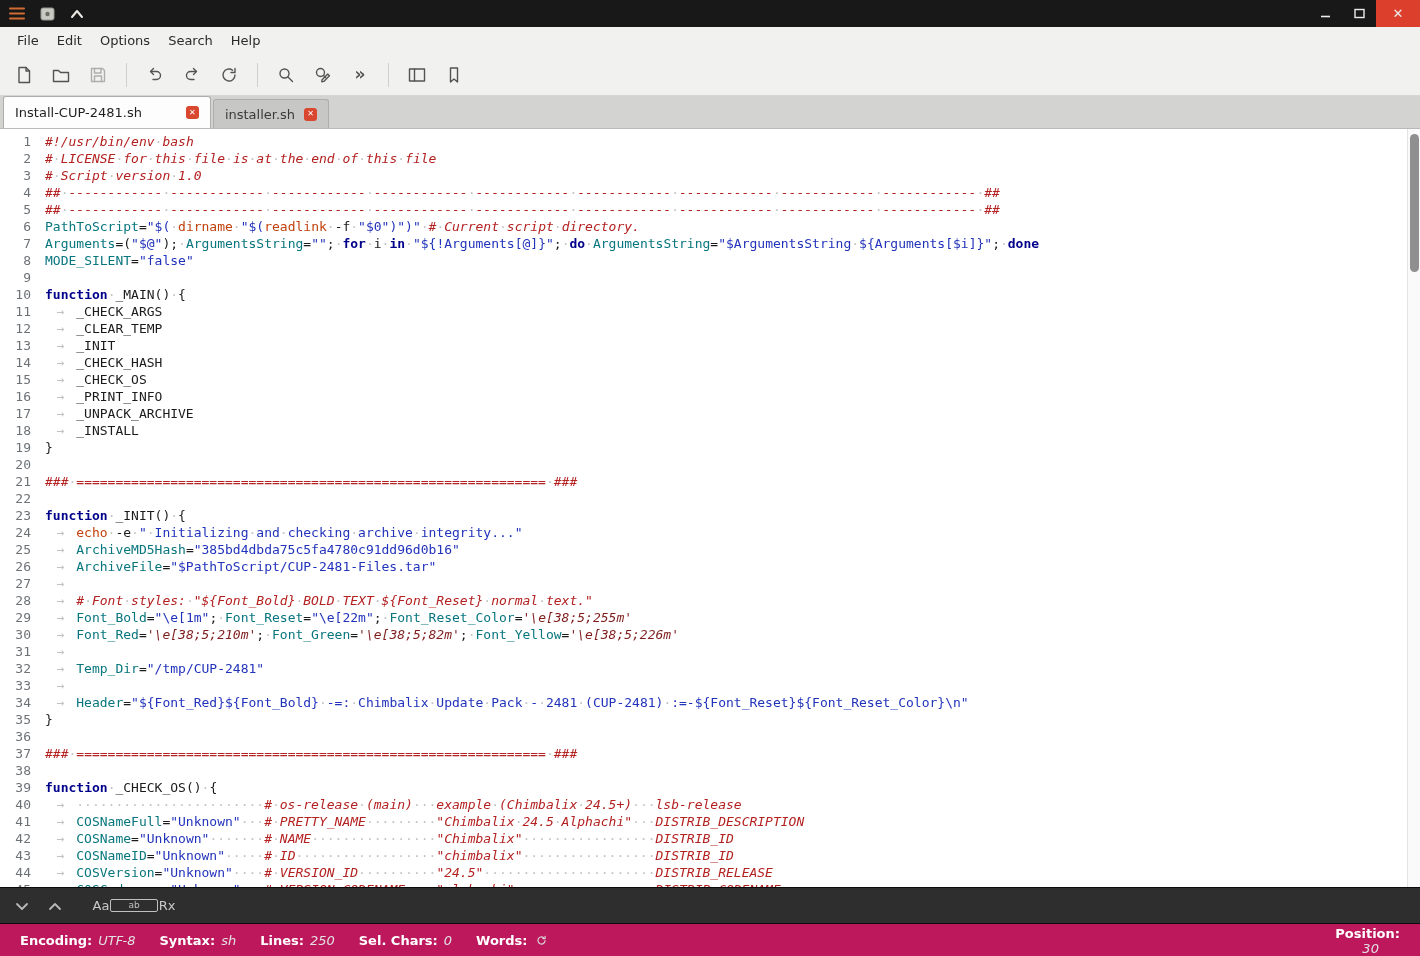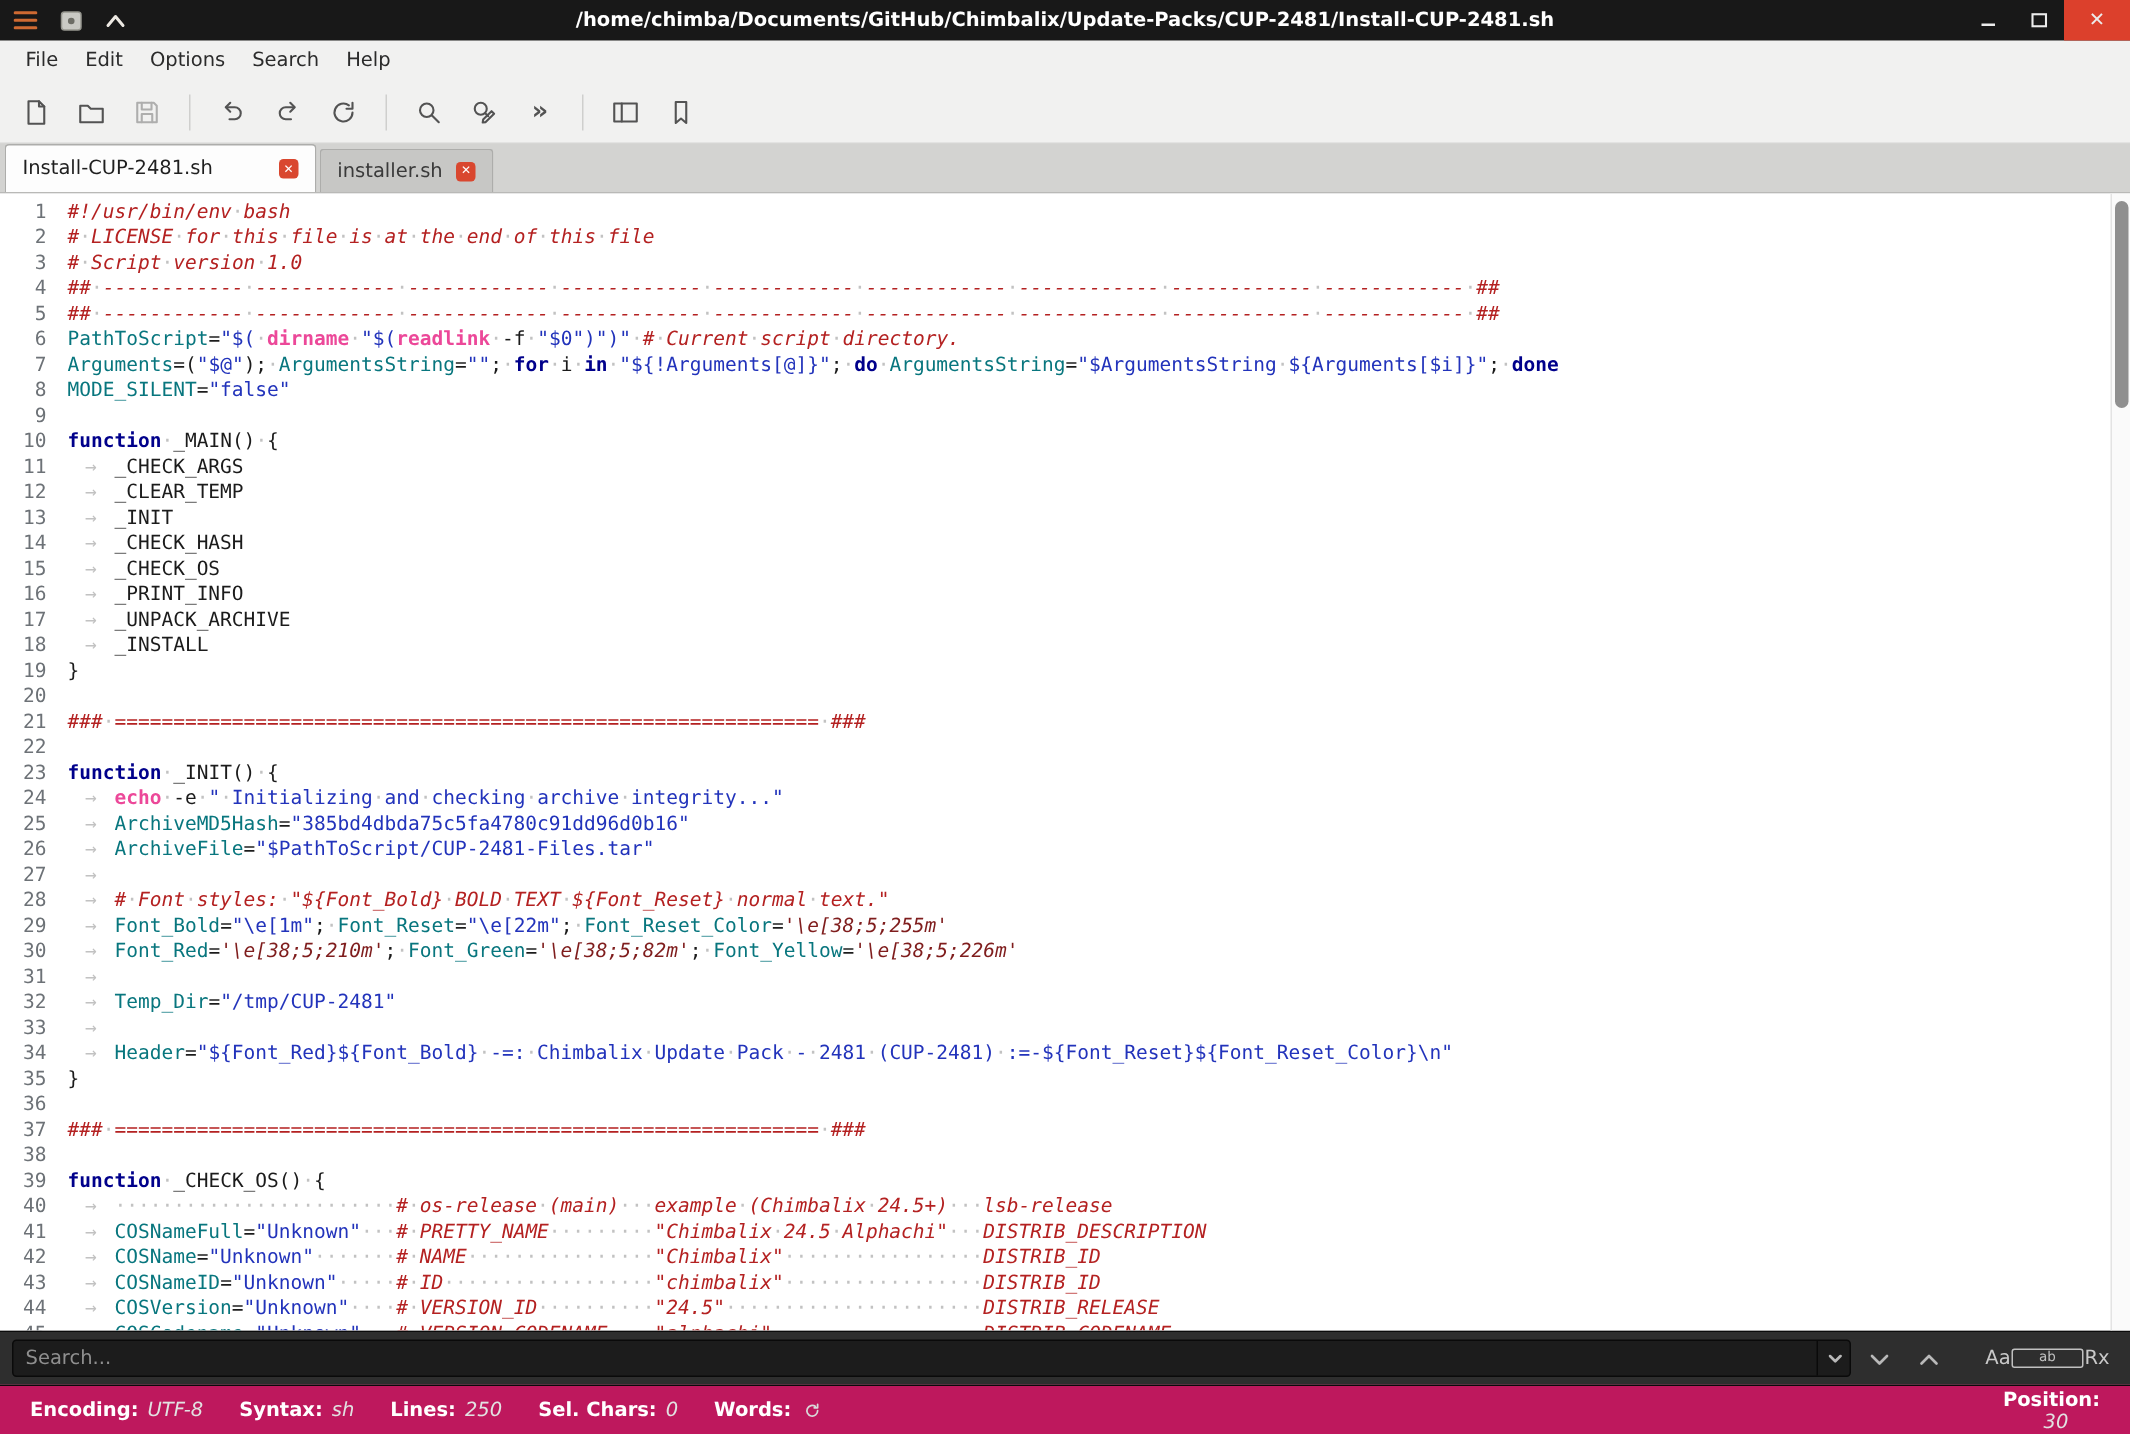--- a/index.html
+++ b/index.html
@@ -35,21 +35,21 @@
 
   
   .editor{position:relative;height:758px;flex:0 0 758px;background:#ffffff;display:flex;overflow:hidden;}
   .gutter{flex:0 0 37px;box-sizing:border-box;padding:4px 6px 0 0;text-align:right;color:#6d7277;font-family:"DejaVu Sans Mono",monospace;font-size:13px;line-height:17px;}
   .ln{height:17px;}
   .code{flex:1;padding:4px 0 0 8px;font-family:"DejaVu Sans Mono",monospace;font-size:13px;line-height:17px;color:#1b1b1b;white-space:pre;overflow:hidden;}
   .code-line{min-height:17px;height:17px;}
   .pln{color:#1b1b1b;}
   .com{color:#b42121;font-style:italic;}
   .kw{color:#00008b;font-weight:bold;}
-  .bi{color:#ec4899;font-weight:bold;}
+  .bi{color:#c2410c;font-weight:normal;}
   .str{color:#2233bb;}
   .sstr{color:#7f1d1d;font-style:italic;}
   .var{color:#08767e;}
   .ws{color:#c2c2c2;}
   .wtab{display:inline-block;width:4ch;text-align:center;}
   .vscroll{position:absolute;top:0;right:0;width:13px;height:100%;background:#fafafa;border-left:1px solid #e3e3e3;box-sizing:border-box;}
   .vthumb{position:absolute;top:5px;left:2px;width:9px;height:138px;background:#8f8f8f;border-radius:5px;}
 
   
   .searchbar{height:36px;flex:0 0 36px;background:#2e2e2e;display:flex;align-items:center;padding:0 8px;gap:5px;border-top:1px solid #0b0b0b;box-sizing:border-box;}
@@ -90,21 +90,20 @@
             <rect x="1" y="1" width="13" height="12" rx="2" fill="#c9c9c4" stroke="#96968f"></rect>
             <circle cx="7.5" cy="7" r="2.2" fill="#6d6d66"></circle>
           </svg>
       </span>
       <span class="tb-ic">
         <svg width="16" height="14" viewBox="0 0 16 14">
             <path d="M3 10L8 4L13 10" fill="none" stroke="#ece8e2" stroke-width="2" stroke-linecap="round" stroke-linejoin="round"></path>
           </svg>
       </span>
     </div>
-    <div class="title">/home/chimba/Documents/GitHub/Chimbalix/Update-Packs/CUP-2481/Install-CUP-2481.sh</div>
     <div class="win-controls">
       <div class="win-btn">
         <svg width="11" height="11" viewBox="0 0 11 11">
             <path d="M1 8.5H10" stroke="#ececec" stroke-width="1.6" fill="none"></path>
           </svg>
       </div>
       <div class="win-btn">
         <svg width="11" height="11" viewBox="0 0 11 11">
             <rect x="1" y="1.5" width="9" height="8" fill="none" stroke="#ececec" stroke-width="1.4"></rect>
           </svg>
@@ -251,28 +250,20 @@
         <div class="ln">44</div>
         <div class="ln">45</div>
       </div>
     <div class="code"><div class="code-line"><span class="com">#!/usr/bin/env</span><span class="ws">·</span><span class="com">bash</span></div><div class="code-line"><span class="com">#</span><span class="ws">·</span><span class="com">LICENSE</span><span class="ws">·</span><span class="com">for</span><span class="ws">·</span><span class="com">this</span><span class="ws">·</span><span class="com">file</span><span class="ws">·</span><span class="com">is</span><span class="ws">·</span><span class="com">at</span><span class="ws">·</span><span class="com">the</span><span class="ws">·</span><span class="com">end</span><span class="ws">·</span><span class="com">of</span><span class="ws">·</span><span class="com">this</span><span class="ws">·</span><span class="com">file</span></div><div class="code-line"><span class="com">#</span><span class="ws">·</span><span class="com">Script</span><span class="ws">·</span><span class="com">version</span><span class="ws">·</span><span class="com">1.0</span></div><div class="code-line"><span class="com">##</span><span class="ws">·</span><span class="com">------------</span><span class="ws">·</span><span class="com">------------</span><span class="ws">·</span><span class="com">------------</span><span class="ws">·</span><span class="com">------------</span><span class="ws">·</span><span class="com">------------</span><span class="ws">·</span><span class="com">------------</span><span class="ws">·</span><span class="com">------------</span><span class="ws">·</span><span class="com">------------</span><span class="ws">·</span><span class="com">------------</span><span class="ws">·</span><span class="com">##</span></div><div class="code-line"><span class="com">##</span><span class="ws">·</span><span class="com">------------</span><span class="ws">·</span><span class="com">------------</span><span class="ws">·</span><span class="com">------------</span><span class="ws">·</span><span class="com">------------</span><span class="ws">·</span><span class="com">------------</span><span class="ws">·</span><span class="com">------------</span><span class="ws">·</span><span class="com">------------</span><span class="ws">·</span><span class="com">------------</span><span class="ws">·</span><span class="com">------------</span><span class="ws">·</span><span class="com">##</span></div><div class="code-line"><span class="var">PathToScript</span><span class="pln">=</span><span class="str">"$(</span><span class="ws">·</span><span class="bi">dirname</span><span class="ws">·</span><span class="str">"$(</span><span class="bi">readlink</span><span class="ws">·</span><span class="pln">-f</span><span class="ws">·</span><span class="str">"$0")")"</span><span class="ws">·</span><span class="com">#</span><span class="ws">·</span><span class="com">Current</span><span class="ws">·</span><span class="com">script</span><span class="ws">·</span><span class="com">directory.</span></div><div class="code-line"><span class="var">Arguments</span><span class="pln">=(</span><span class="str">"$@"</span><span class="pln">);</span><span class="ws">·</span><span class="var">ArgumentsString</span><span class="pln">=</span><span class="str">""</span><span class="pln">;</span><span class="ws">·</span><span class="kw">for</span><span class="ws">·</span><span class="pln">i</span><span class="ws">·</span><span class="kw">in</span><span class="ws">·</span><span class="str">"${!Arguments[@]}"</span><span class="pln">;</span><span class="ws">·</span><span class="kw">do</span><span class="ws">·</span><span class="var">ArgumentsString</span><span class="pln">=</span><span class="str">"$ArgumentsString</span><span class="ws">·</span><span class="str">${Arguments[$i]}"</span><span class="pln">;</span><span class="ws">·</span><span class="kw">done</span></div><div class="code-line"><span class="var">MODE_SILENT</span><span class="pln">=</span><span class="str">"false"</span></div><div class="code-line"></div><div class="code-line"><span class="kw">function</span><span class="ws">·</span><span class="pln">_MAIN()</span><span class="ws">·</span><span class="pln">{</span></div><div class="code-line"><span class="ws wtab">→</span><span class="pln">_CHECK_ARGS</span></div><div class="code-line"><span class="ws wtab">→</span><span class="pln">_CLEAR_TEMP</span></div><div class="code-line"><span class="ws wtab">→</span><span class="pln">_INIT</span></div><div class="code-line"><span class="ws wtab">→</span><span class="pln">_CHECK_HASH</span></div><div class="code-line"><span class="ws wtab">→</span><span class="pln">_CHECK_OS</span></div><div class="code-line"><span class="ws wtab">→</span><span class="pln">_PRINT_INFO</span></div><div class="code-line"><span class="ws wtab">→</span><span class="pln">_UNPACK_ARCHIVE</span></div><div class="code-line"><span class="ws wtab">→</span><span class="pln">_INSTALL</span></div><div class="code-line"><span class="pln">}</span></div><div class="code-line"></div><div class="code-line"><span class="com">###</span><span class="ws">·</span><span class="com">============================================================</span><span class="ws">·</span><span class="com">###</span></div><div class="code-line"></div><div class="code-line"><span class="kw">function</span><span class="ws">·</span><span class="pln">_INIT()</span><span class="ws">·</span><span class="pln">{</span></div><div class="code-line"><span class="ws wtab">→</span><span class="bi">echo</span><span class="ws">·</span><span class="pln">-e</span><span class="ws">·</span><span class="str">"</span><span class="ws">·</span><span class="str">Initializing</span><span class="ws">·</span><span class="str">and</span><span class="ws">·</span><span class="str">checking</span><span class="ws">·</span><span class="str">archive</span><span class="ws">·</span><span class="str">integrity..."</span></div><div class="code-line"><span class="ws wtab">→</span><span class="var">ArchiveMD5Hash</span><span class="pln">=</span><span class="str">"385bd4dbda75c5fa4780c91dd96d0b16"</span></div><div class="code-line"><span class="ws wtab">→</span><span class="var">ArchiveFile</span><span class="pln">=</span><span class="str">"$PathToScript/CUP-2481-Files.tar"</span></div><div class="code-line"><span class="ws wtab">→</span></div><div class="code-line"><span class="ws wtab">→</span><span class="com">#</span><span class="ws">·</span><span class="com">Font</span><span class="ws">·</span><span class="com">styles:</span><span class="ws">·</span><span class="com">"${Font_Bold}</span><span class="ws">·</span><span class="com">BOLD</span><span class="ws">·</span><span class="com">TEXT</span><span class="ws">·</span><span class="com">${Font_Reset}</span><span class="ws">·</span><span class="com">normal</span><span class="ws">·</span><span class="com">text."</span></div><div class="code-line"><span class="ws wtab">→</span><span class="var">Font_Bold</span><span class="pln">=</span><span class="str">"\e[1m"</span><span class="pln">;</span><span class="ws">·</span><span class="var">Font_Reset</span><span class="pln">=</span><span class="str">"\e[22m"</span><span class="pln">;</span><span class="ws">·</span><span class="var">Font_Reset_Color</span><span class="pln">=</span><span class="sstr">'\e[38;5;255m'</span></div><div class="code-line"><span class="ws wtab">→</span><span class="var">Font_Red</span><span class="pln">=</span><span class="sstr">'\e[38;5;210m'</span><span class="pln">;</span><span class="ws">·</span><span class="var">Font_Green</span><span class="pln">=</span><span class="sstr">'\e[38;5;82m'</span><span class="pln">;</span><span class="ws">·</span><span class="var">Font_Yellow</span><span class="pln">=</span><span class="sstr">'\e[38;5;226m'</span></div><div class="code-line"><span class="ws wtab">→</span></div><div class="code-line"><span class="ws wtab">→</span><span class="var">Temp_Dir</span><span class="pln">=</span><span class="str">"/tmp/CUP-2481"</span></div><div class="code-line"><span class="ws wtab">→</span></div><div class="code-line"><span class="ws wtab">→</span><span class="var">Header</span><span class="pln">=</span><span class="str">"${Font_Red}${Font_Bold}</span><span class="ws">·</span><span class="str">-=:</span><span class="ws">·</span><span class="str">Chimbalix</span><span class="ws">·</span><span class="str">Update</span><span class="ws">·</span><span class="str">Pack</span><span class="ws">·</span><span class="str">-</span><span class="ws">·</span><span class="str">2481</span><span class="ws">·</span><span class="str">(CUP-2481)</span><span class="ws">·</span><span class="str">:=-${Font_Reset}${Font_Reset_Color}\n"</span></div><div class="code-line"><span class="pln">}</span></div><div class="code-line"></div><div class="code-line"><span class="com">###</span><span class="ws">·</span><span class="com">============================================================</span><span class="ws">·</span><span class="com">###</span></div><div class="code-line"></div><div class="code-line"><span class="kw">function</span><span class="ws">·</span><span class="pln">_CHECK_OS()</span><span class="ws">·</span><span class="pln">{</span></div><div class="code-line"><span class="ws wtab">→</span><span class="ws">························</span><span class="com">#</span><span class="ws">·</span><span class="com">os-release</span><span class="ws">·</span><span class="com">(main)</span><span class="ws">···</span><span class="com">example</span><span class="ws">·</span><span class="com">(Chimbalix</span><span class="ws">·</span><span class="com">24.5+)</span><span class="ws">···</span><span class="com">lsb-release</span></div><div class="code-line"><span class="ws wtab">→</span><span class="var">COSNameFull</span><span class="pln">=</span><span class="str">"Unknown"</span><span class="ws">···</span><span class="com">#</span><span class="ws">·</span><span class="com">PRETTY_NAME</span><span class="ws">·········</span><span class="com">"Chimbalix</span><span class="ws">·</span><span class="com">24.5</span><span class="ws">·</span><span class="com">Alphachi"</span><span class="ws">···</span><span class="com">DISTRIB_DESCRIPTION</span></div><div class="code-line"><span class="ws wtab">→</span><span class="var">COSName</span><span class="pln">=</span><span class="str">"Unknown"</span><span class="ws">·······</span><span class="com">#</span><span class="ws">·</span><span class="com">NAME</span><span class="ws">················</span><span class="com">"Chimbalix"</span><span class="ws">·················</span><span class="com">DISTRIB_ID</span></div><div class="code-line"><span class="ws wtab">→</span><span class="var">COSNameID</span><span class="pln">=</span><span class="str">"Unknown"</span><span class="ws">·····</span><span class="com">#</span><span class="ws">·</span><span class="com">ID</span><span class="ws">··················</span><span class="com">"chimbalix"</span><span class="ws">·················</span><span class="com">DISTRIB_ID</span></div><div class="code-line"><span class="ws wtab">→</span><span class="var">COSVersion</span><span class="pln">=</span><span class="str">"Unknown"</span><span class="ws">····</span><span class="com">#</span><span class="ws">·</span><span class="com">VERSION_ID</span><span class="ws">··········</span><span class="com">"24.5"</span><span class="ws">······················</span><span class="com">DISTRIB_RELEASE</span></div><div class="code-line"><span class="ws wtab">→</span><span class="var">COSCodename</span><span class="pln">=</span><span class="str">"Unknown"</span><span class="ws">···</span><span class="com">#</span><span class="ws">·</span><span class="com">VERSION_CODENAME</span><span class="ws">····</span><span class="com">"alphachi"</span><span class="ws">··················</span><span class="com">DISTRIB_CODENAME</span></div></div>
     <div class="vscroll">
       <div class="vthumb"></div>
     </div>
   </div>
 
   <div class="searchbar">
-    <div class="combo">
-      <input class="search-input" type="text" placeholder="Search..." style="">
-      <span class="combo-arrow">
-        <svg width="9" height="6" viewBox="0 0 9 6">
-            <path d="M1 1L4.5 4.5L8 1"></path>
-          </svg>
-      </span>
-    </div>
     <div class="sbtn">
       <span><svg width="14" height="9" viewBox="0 0 14 9">
             <path d="M2 2L7 7L12 2"></path>
           </svg></span>
     </div>
     <div class="sbtn">
       <span><svg width="14" height="9" viewBox="0 0 14 9">
             <path d="M2 7L7 2L12 7"></path>
           </svg></span>
     </div>

